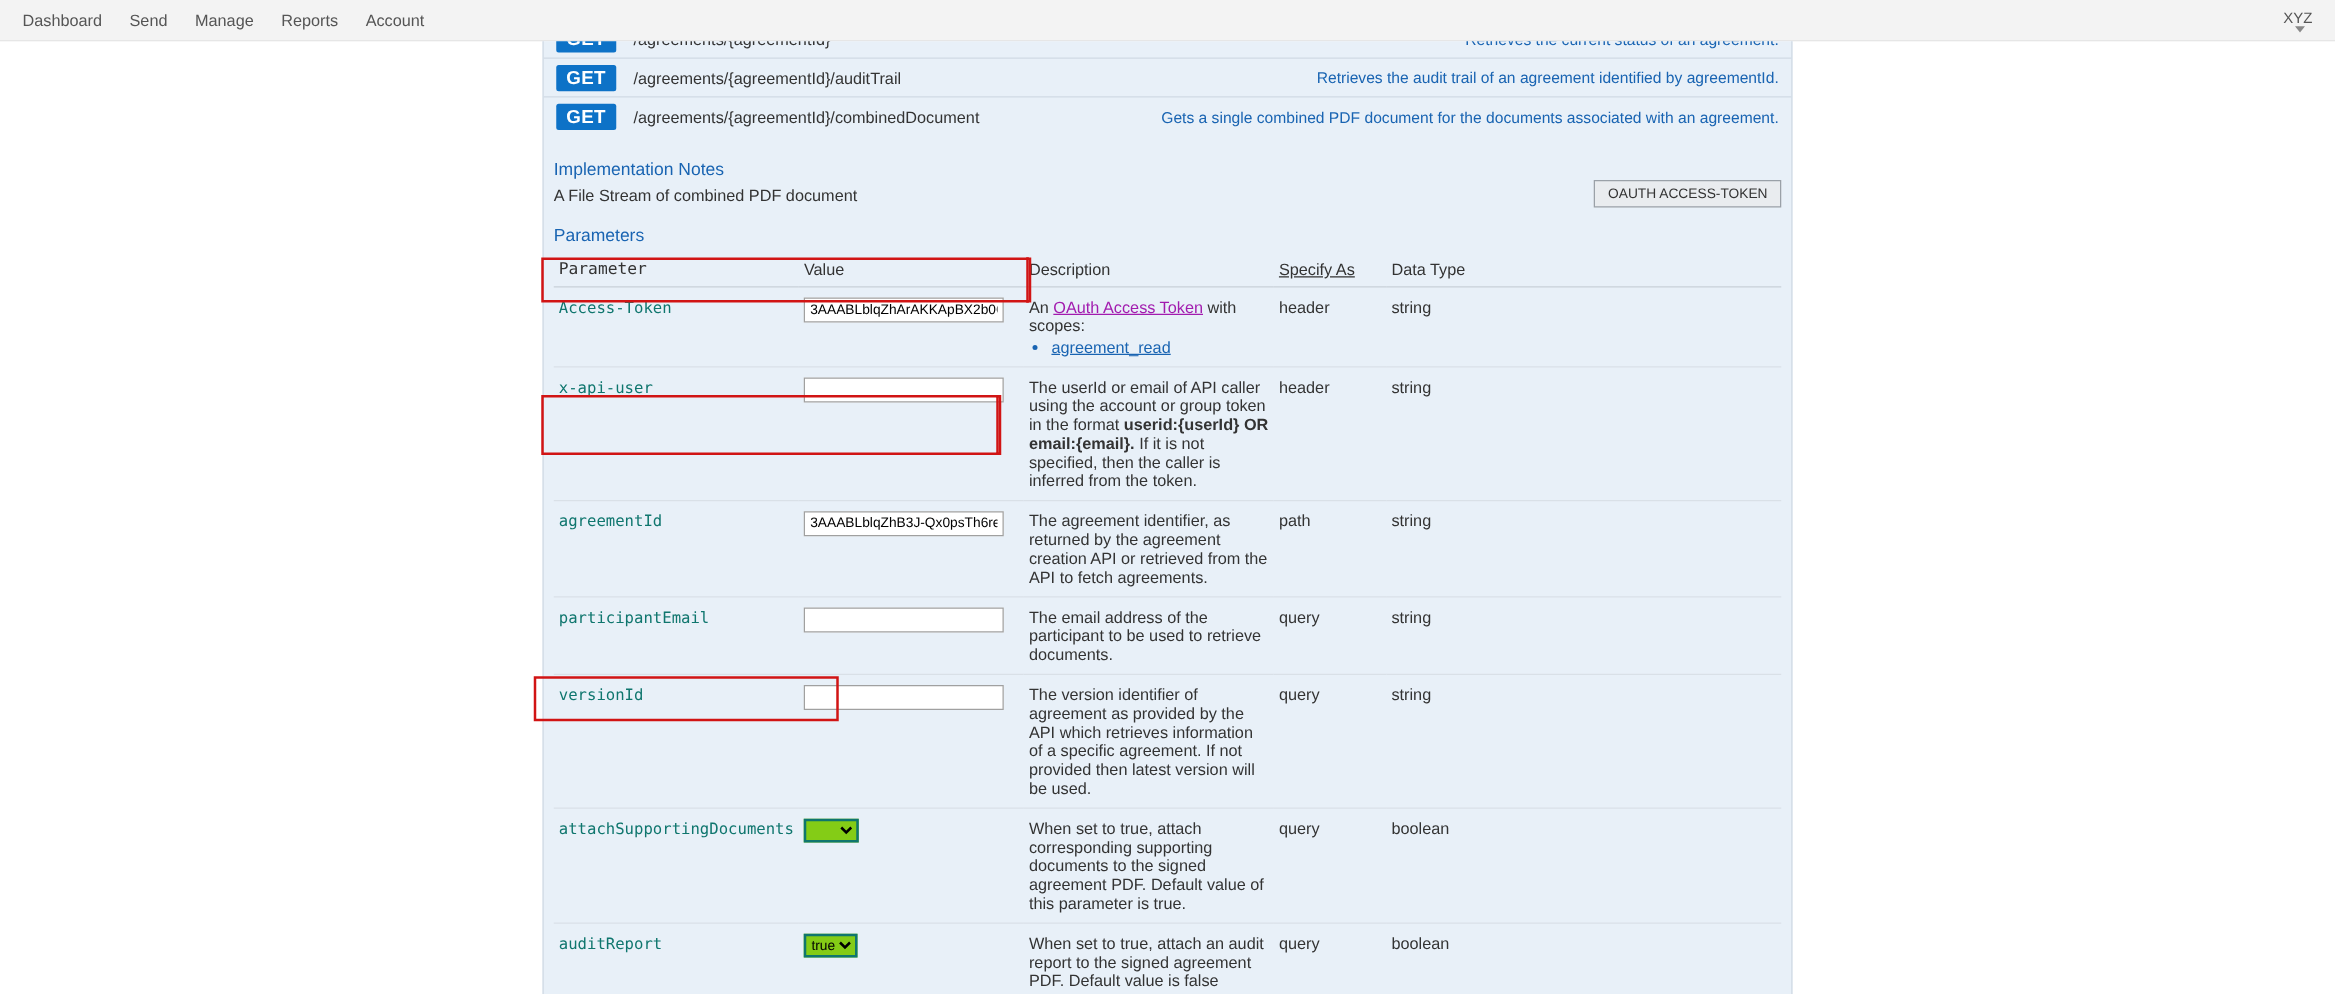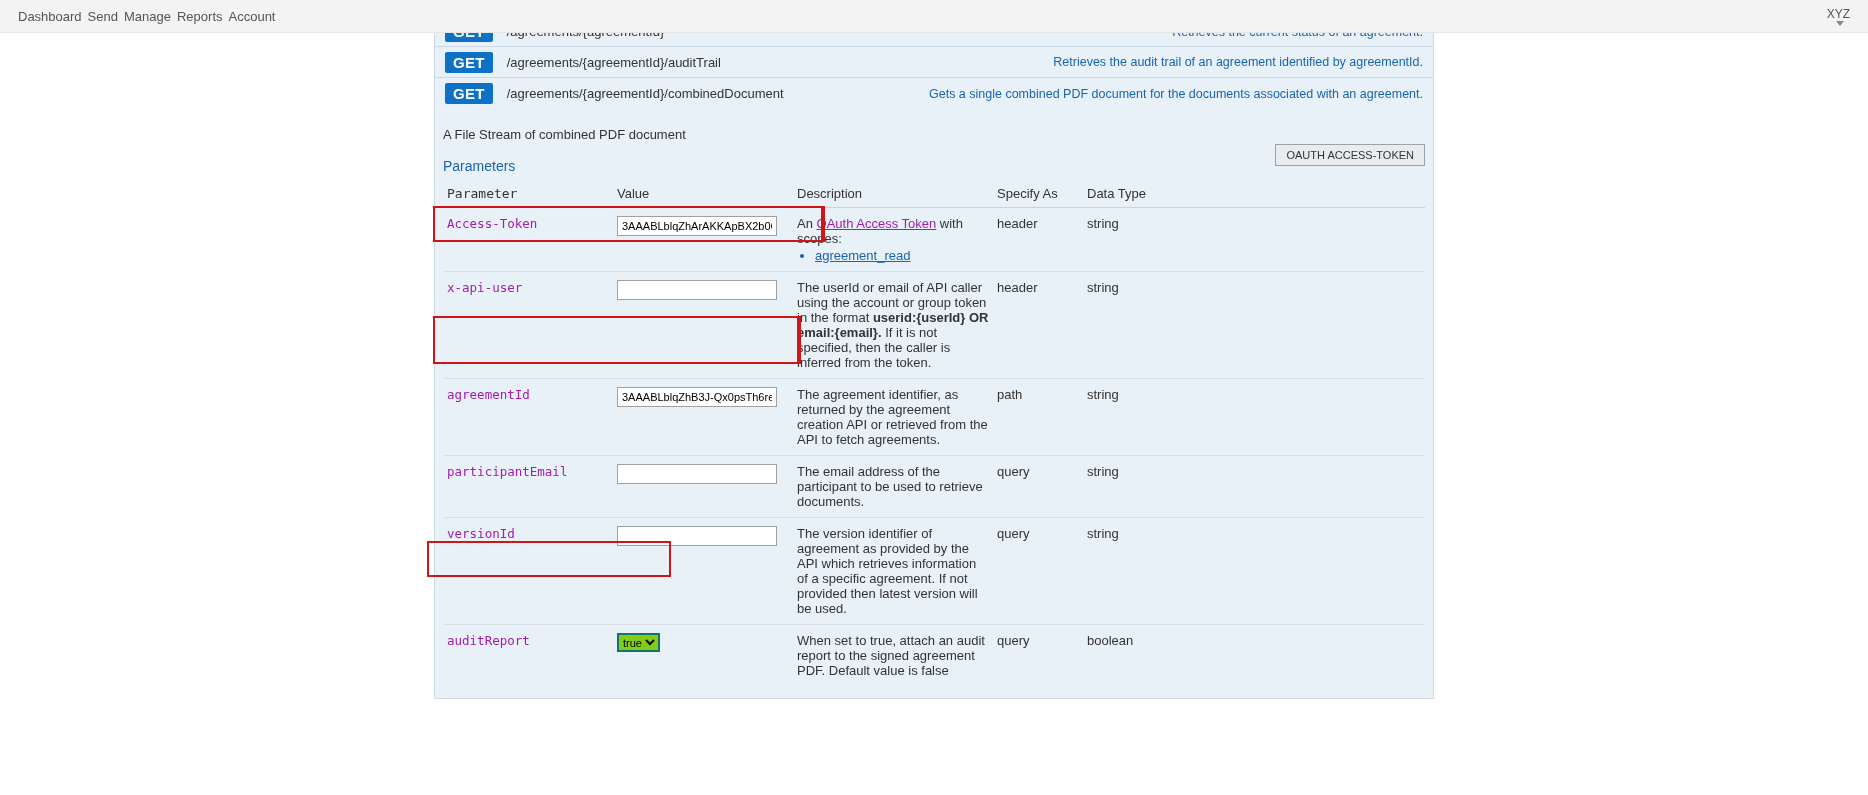--- a/index.html
+++ b/index.html
@@ -1,19 +1,19 @@
 <!DOCTYPE html>
 <html><head>
 <meta charset="utf-8">
 <style>
   * { box-sizing: border-box; }
   body { margin:0; font-family: "Segoe UI", Arial, sans-serif; font-size:13px; color:#2a2a2a; background:#fff;}
   
   .topbar { height:33px; background:#f3f3f3; border-bottom:1px solid #e6e6e6; display:flex; align-items:center; padding:0 18px; justify-content:space-between;}
-  .topbar .nav { display:flex; gap:6px;}
+  .topbar .nav { display:flex; gap:22px;}
   .topbar .nav a { color:#555; font-size:13px; text-decoration:none; cursor:pointer;}
   .topbar .right { display:flex; align-items:center; color:#555; font-size:12px; cursor:pointer;flex-direction:column;}
   .arrow-down { display:inline-block; margin-left:4px; border-left:4px solid transparent; border-right:4px solid transparent; border-top:5px solid #888;}
   
   .content { width:1000px; margin:0 auto; position:relative; padding-top:0;}
   .panel { background:#e8f0f8; border:1px solid #cfd9e4; border-top:none; padding:0; }
   
   .op-row { display:flex; align-items:center; height:31px; padding:0 10px; border-bottom:1px solid #cfd9e4; font-size:13px;}
   .op-method { background:#0d72c7; color:#fff; font-size:15px; font-weight:bold; padding:2px 8px; border-radius:2px; margin-right:14px; letter-spacing:.3px;}
   .op-path { color:#333; }
@@ -25,24 +25,24 @@
   
   .expanded { padding:18px 8px 12px 8px; position:relative;}
   .sec-title { color:#1964b2; font-size:14px; margin:0 0 6px 0;}
   .notes { color:#333; margin-bottom:16px; font-size:13px;}
   .oauth-btn { position:absolute; right:8px; top:35px; border:1px solid #9aa1a8; background:#e9ecef; font-size:11px; padding:4px 10px; color:#333; cursor:pointer;}
   
   table.params { width:100%; border-collapse:collapse; font-size:13px;}
   table.params th { text-align:left; font-weight:normal; color:#333; border-bottom:1px solid #c8d0d8; padding:6px 4px 6px 4px; font-size:13px;}
   table.params td { vertical-align:top; padding:8px 4px 8px 4px; border-bottom:1px solid #d9e0e7;}
   table.params tr.noborder td { border-bottom:none;}
-  .col-param { width:170px; font-family: "Consolas","Menlo",monospace; font-size:12.5px; color:#a21caf;}
+  .col-param { width:170px; font-family: "Consolas","Menlo",monospace; font-size:12.5px; color:#0f766e;}
   .col-value { width:180px;}
   .col-desc  { width:200px;}
-  .col-spec  { width:90px;}
+  .col-spec  { width:90px;text-decoration:underline;}
   .col-type  { }
   input.text { width:160px; height:20px; border:1px solid #a0a0a0; font-size:11px; padding:1px 4px; background:#fff;}
   select.sel { border:2px solid #0f766e; font-size:11px; height:19px; background:#84cc16;}
   .desc, .spec, .dtype { color:#333;}
   a.link { color:#a21caf; text-decoration:underline; cursor:pointer;}
   ul.scopes { margin:2px 0 0 18px; padding:0;}
   ul.scopes li { color:#1964b2; text-decoration:underline; cursor:pointer;}
   
   .redbox { position:absolute; border:2px solid #d11414; pointer-events:none;}
 </style>
@@ -78,20 +78,21 @@
       <span class="op-desc">Retrieves the audit trail of an agreement identified by agreementId.</span>
     </div>
 
     <div class="op-row" style="border-bottom:none;">
       <span class="op-method">GET</span>
       <span class="op-path">/agreements/{agreementId}/combinedDocument</span>
       <span class="op-desc">Gets a single combined PDF document for the documents associated with an agreement.</span>
     </div>
 
     <div class="expanded">
+      <div class="sec-title">Implementation Notes</div>
       <div class="notes">A File Stream of combined PDF document</div>
 
       <button class="oauth-btn">OAUTH ACCESS-TOKEN</button>
 
       <div class="sec-title">Parameters</div>
 
       <table class="params">
         <thead>
           <tr>
             <th class="col-param">Parameter</th>
@@ -143,20 +144,27 @@
           </tr>
 
           <tr>
             <td class="col-param">versionId</td>
             <td><input class="text" value="" style=""></td>
             <td class="desc">The version identifier of agreement as provided by the API which retrieves information of a specific agreement. If not provided then latest version will be used.</td>
             <td class="spec">query</td>
             <td class="dtype">string</td>
           </tr>
 
+          <tr>
+            <td class="col-param">attachSupportingDocuments</td>
+            <td><select class="sel" style="width:44px;"><option></option></select></td>
+            <td class="desc">When set to true, attach corresponding supporting documents to the signed agreement PDF. Default value of this parameter is true.</td>
+            <td class="spec">query</td>
+            <td class="dtype">boolean</td>
+          </tr>
 
           <tr class="noborder">
             <td class="col-param">auditReport</td>
             <td><select class="sel"><option>true</option></select></td>
             <td class="desc">When set to true, attach an audit report to the signed agreement PDF. Default value is false</td>
             <td class="spec">query</td>
             <td class="dtype">boolean</td>
           </tr>
         </tbody>
       </table>

